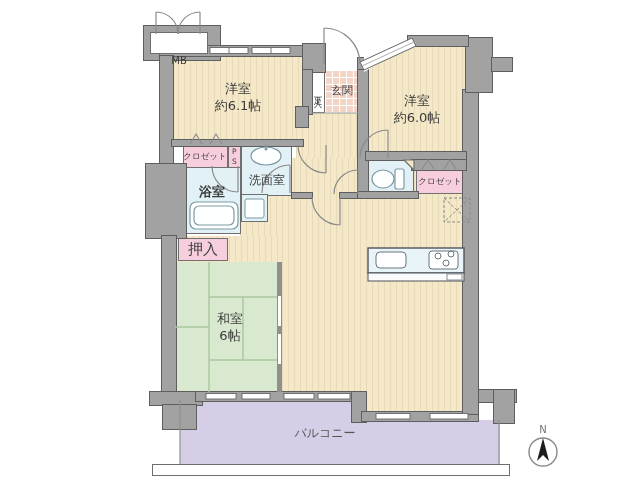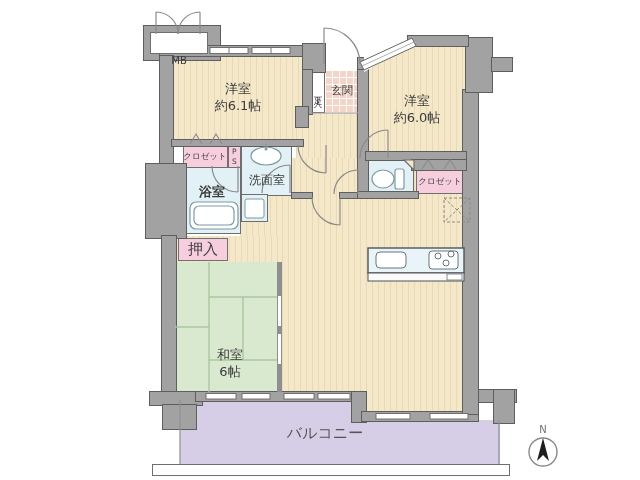--- a/index.html
+++ b/index.html
@@ -228,21 +228,21 @@
     <div>洋室</div>
       <div>約6.0帖</div>
   </div>
   <div class="lbl" style="left:342px;top:91px;font-size:11px;">玄関</div>
   <div class="lbl vert" style="left:318px;top:91px;font-size:8.5px;">下足入</div>
   <div class="lbl" style="left:205px;top:157px;font-size:8.5px;">クロゼット</div>
   <div class="lbl vert" style="left:234px;top:157px;font-size:7.5px;">PS</div>
   <div class="lbl" style="left:267px;top:181px;font-size:12px;">洗面室</div>
   <div class="lbl" style="left:212px;top:192px;font-size:13px;font-weight:bold;">浴室</div>
   <div class="lbl" style="left:203px;top:250px;font-size:15px;">押入</div>
-  <div class="lbl room-name" style="left:230px;top:328px;margin-top:36px;">
+  <div class="lbl room-name" style="left:230px;top:328px;">
     <div>和室</div>
       <div>6帖</div>
   </div>
   <div class="lbl" style="left:440px;top:182px;font-size:8.5px;">クロゼット</div>
-  <div class="lbl" style="left:325px;top:434px;font-size:15px;color:#555;font-family:Liberation Serif, serif;">バルコニー</div>
+  <div class="lbl" style="left:325px;top:434px;font-size:12px;color:#555;font-family:Liberation Serif, serif;">バルコニー</div>
 
   <div id="n-label">N</div>
 </div>
 
 </body></html>

